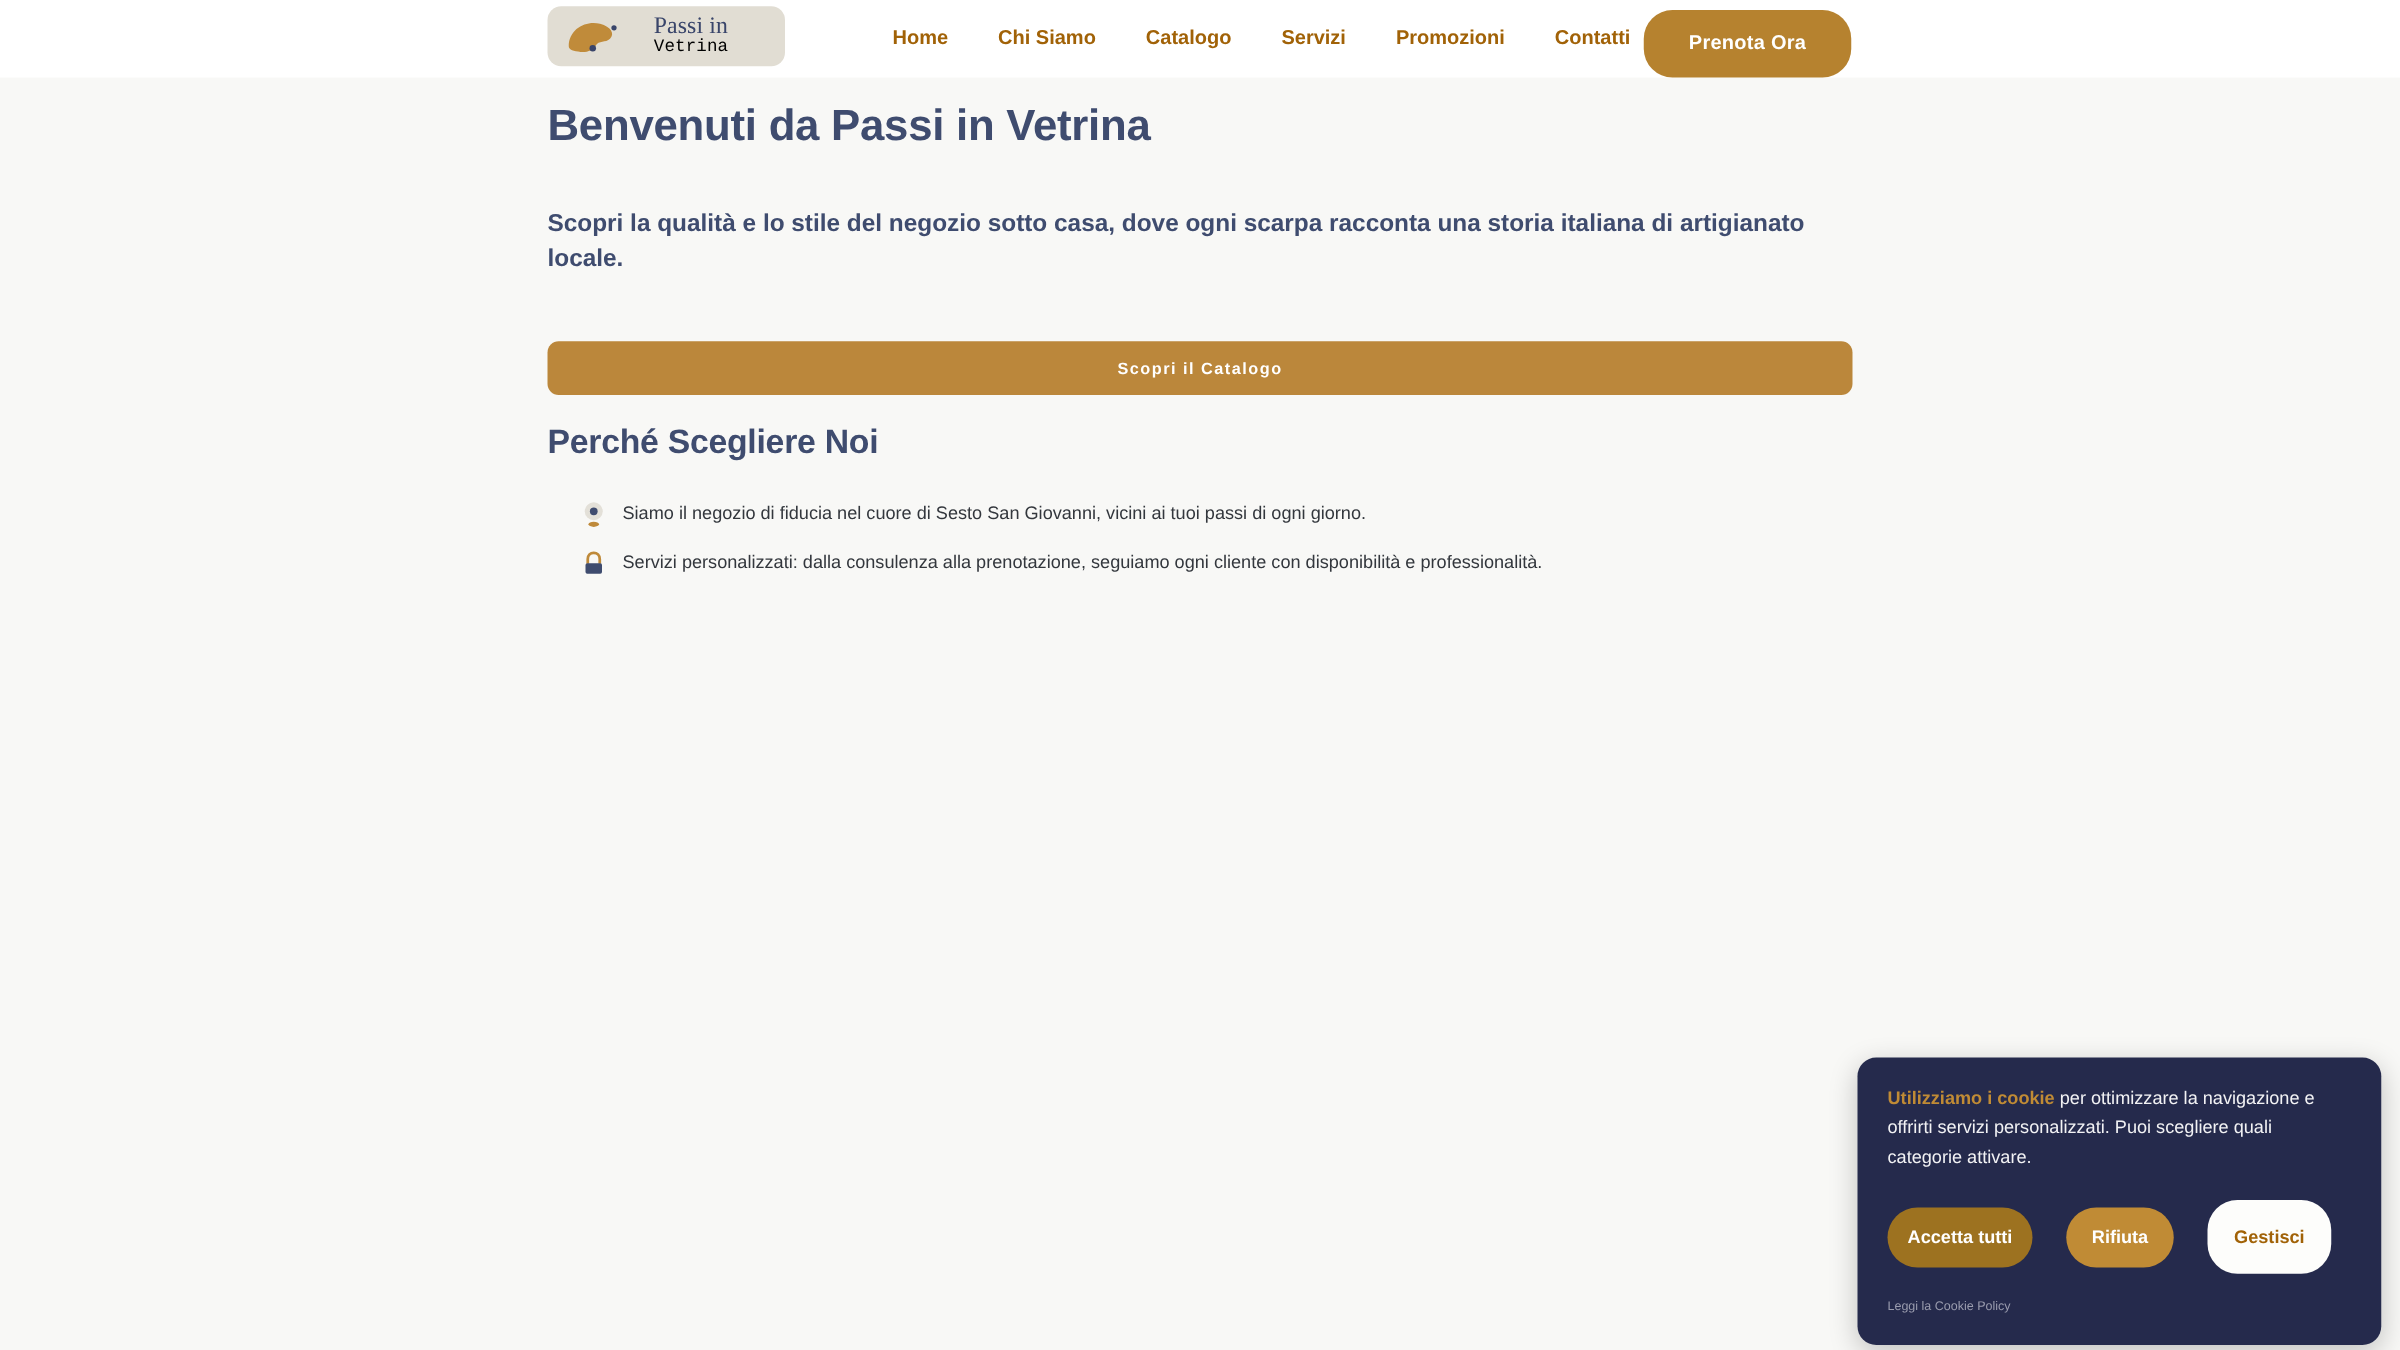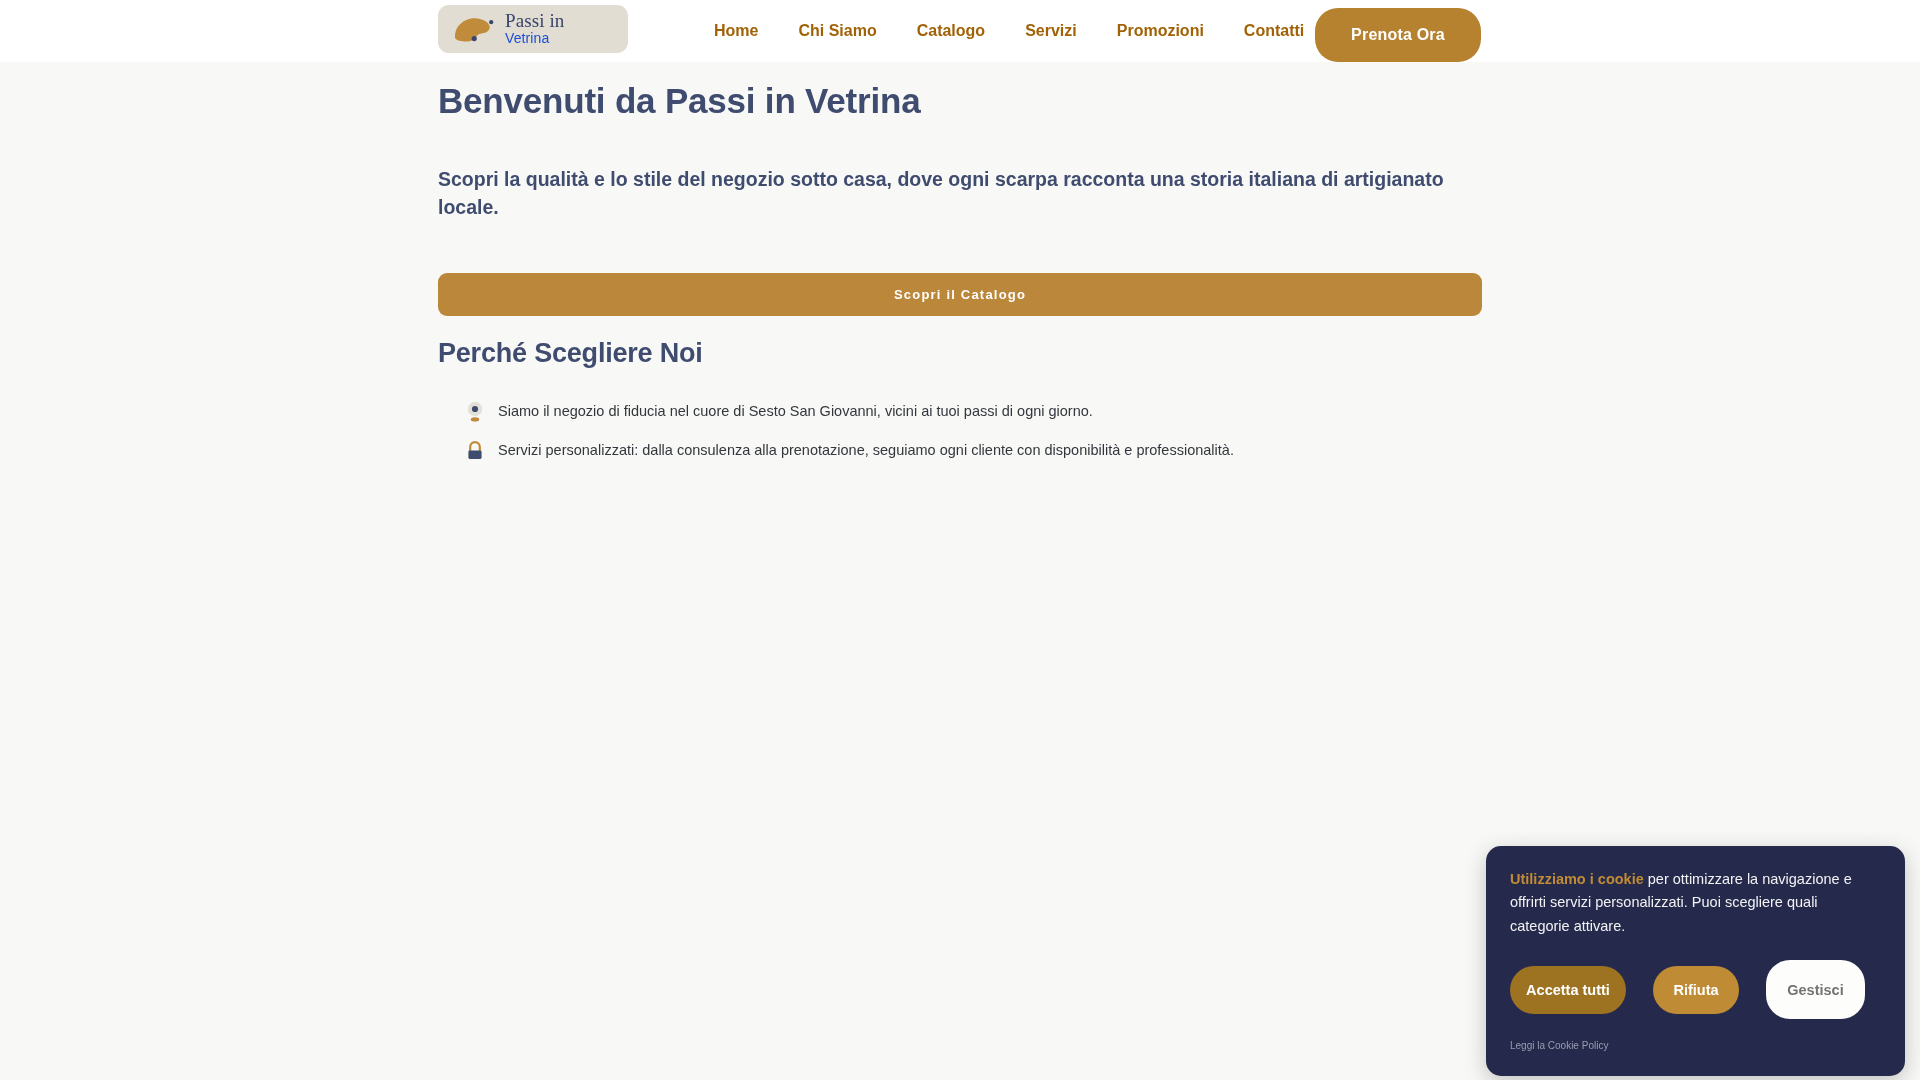--- a/index.html
+++ b/index.html
@@ -32,21 +32,21 @@
     position: absolute;
     left: 438px;
     top: 5px;
     width: 190px;
     height: 48px;
     background: #e1ddd3;
     border-radius: 11px;
     display: flex;
     align-items: center;
     padding-left: 14px;
-    gap: 9px;
+    gap: 27px;
     cursor: pointer;
   }
 
   .logo-mark {
     width: 44px;
     height: 30px;
     flex: none;
     position: relative;
   }
 
@@ -56,23 +56,23 @@
     line-height: 1.02;
     padding-bottom: 2px;
   }
   .logo-text .brand-main {
     font-family: "Liberation Serif", serif;
     font-size: 19px;
     color: #39456a;
     letter-spacing: 0.1px;
   }
   .logo-text .brand-sub {
-    font-family: Liberation Sans, sans-serif;
+    font-family: Liberation Mono, monospace;
     font-size: 14px;
-    color: #1d4ed8;
+    color: #000000;
     letter-spacing: 0.1px;
   }
 
   .main-nav {
     position: absolute;
     left: 694px;
     top: 0;
     height: 62px;
     display: flex;
     align-items: center;
@@ -224,21 +224,21 @@
   .btn-reject {
     width: 86px;
     height: 48px;
     background: #c08b35;
     color: #ffffff;
   }
   .btn-manage {
     width: 99px;
     height: 59px;
     background: #fdfdfb;
-    color: #737373;
+    color: #a16207;
   }
   .cookie-policy-link {
     display: inline-block;
     margin-top: 21px;
     font-size: 10px;
     color: #9a9cae;
     text-decoration: none;
     cursor: pointer;
   }
 </style>

